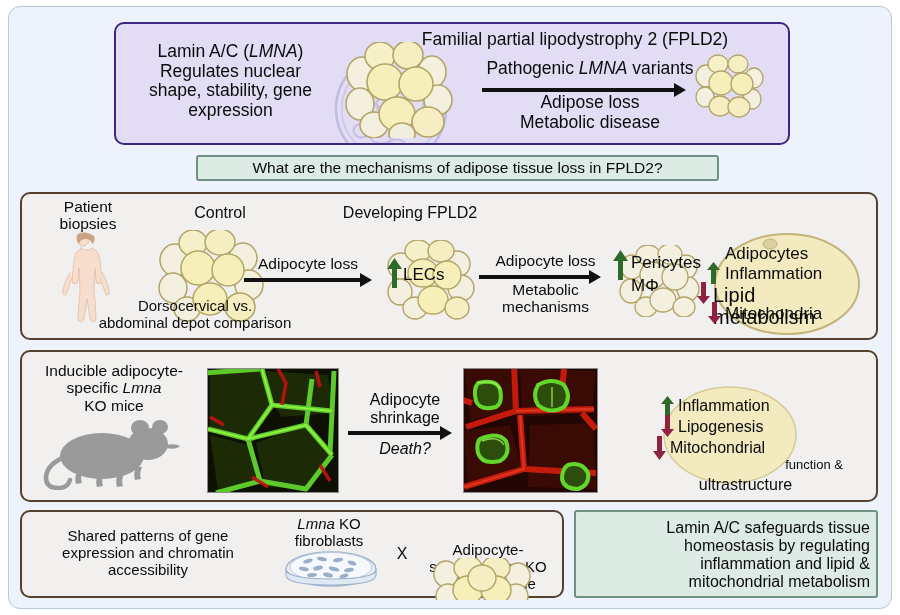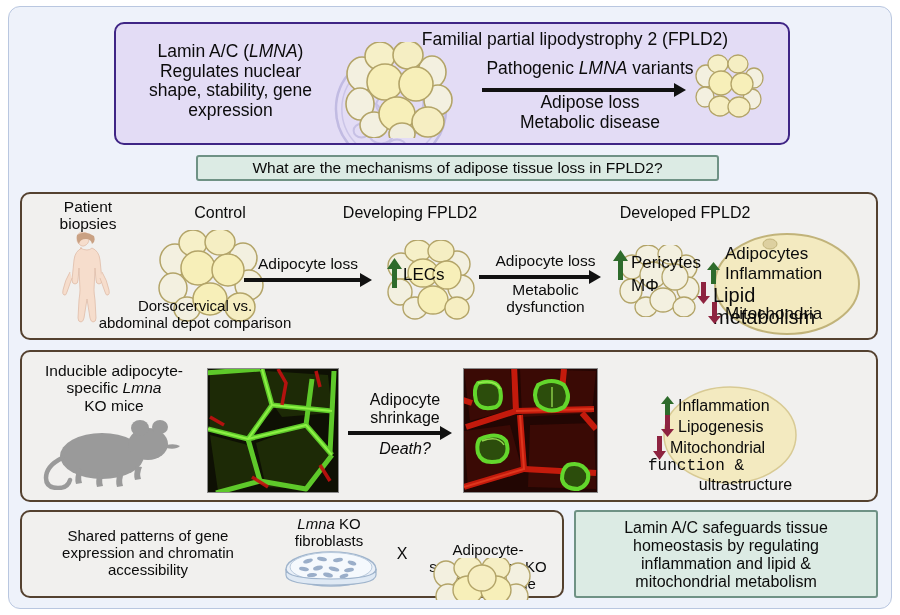--- a/index.html
+++ b/index.html
@@ -81,33 +81,33 @@
 
   
   #panel-mouse{left:20px;top:350px;width:858px;height:152px;}
   #lbl-mouse{left:24px;top:362px;width:180px;font-size:15.5px;}
   #lbl-shrinkage{left:350px;top:391px;width:110px;font-size:16px;}
   #lbl-death{left:350px;top:440px;width:110px;font-size:16px;}
   #lbl-koadipo{left:648px;top:375px;width:195px;font-size:16px;text-align:center;}
   #lbl-ko-infl{left:678px;top:397px;width:150px;font-size:16px;text-align:left;}
   #lbl-ko-lipo{left:678px;top:418px;width:150px;font-size:16px;text-align:left;}
   #lbl-ko-mito{left:670px;top:439px;width:165px;font-size:16px;text-align:left;}
-  #lbl-ko-func{left:648px;top:458px;width:195px;font-size:16px;text-align:left;font-family:Liberation Mono, monospace;}
+  #lbl-ko-func{left:648px;top:458px;width:195px;font-size:13px;text-align:right;}
   #lbl-ko-ultra{left:648px;top:476px;width:195px;font-size:16px;text-align:center;}
 
   
   #panel-shared{left:20px;top:510px;width:544px;height:88px;}
   #lbl-shared{left:32px;top:528px;width:232px;font-size:15px;}
   #lbl-fibro{left:274px;top:516px;width:110px;font-size:15px;}
   #lbl-x{left:390px;top:545px;width:24px;font-size:16px;}
   #lbl-adipotissue{left:418px;top:516px;width:140px;font-size:15px;margin-top:26px;}
 
   
   #panel-conclusion{left:574px;top:510px;width:304px;height:88px;}
-  #lbl-conclusion{left:582px;top:519px;width:288px;font-size:16px;}
+  #lbl-conclusion{left:582px;top:519px;width:288px;font-size:16px;text-align:right;}
 
   
   .micro{position:absolute;border:1px solid #8a8a8a;overflow:hidden;}
   #micro1{left:207px;top:368px;width:130px;height:123px;background:#130b03;}
   #micro2{left:463px;top:368px;width:133px;height:123px;background:#1a0502;}
 
   
   .bk-arrow{position:absolute;height:4px;background:#111;}
   .bk-head{position:absolute;width:0;height:0;border-top:7px solid transparent;border-bottom:7px solid transparent;border-left:12px solid #111;}
 
@@ -211,21 +211,20 @@
       <path d="M24 14 q-5 -2 -5 -7 q0 -7 6 -7 q6 0 6 7 q0 5 -5 7 z"></path>
       <path d="M22 16 q8 4 12 0 q7 3 8 12 l2 20 q0 4 -3 4 q-3 0 -3 -4 l-1 -12 l-1 22 q0 3 1 10 l1 18 q0 4 -3 4 q-2 0 -3 -4 l-3 -19 l-3 19 q-1 4 -3 4 q-3 0 -3 -4 l1 -18 q1 -7 1 -10 l-1 -22 l-1 12 q0 4 -3 4 q-3 0 -3 -4 l2 -20 q1 -9 8 -12 z"></path>
     </g>
     <path d="M12 40 q-5 8 -7 18 q-1 4 1 5 q2 1 3 -3 l5 -14" fill="#f6ddcc" stroke="#e0bda8" stroke-width="0.8"></path>
     <path d="M44 40 q5 8 7 18 q1 4 -1 5 q-2 1 -3 -3 l-5 -14" fill="#f6ddcc" stroke="#e0bda8" stroke-width="0.8"></path>
     <path d="M19 3 q8 -5 17 1 q2 6 -2 8 q-1 -5 -6 -5 q-6 0 -7 5 q-3 -3 -2 -9z" fill="#c9a183"></path>
   </svg>
 
   <div class="txt" id="lbl-control">Control</div>
   <div class="txt" id="lbl-developing">Developing FPLD2</div>
-  <div class="txt" id="lbl-developed">Developed FPLD2</div>
 
   <svg style="position:absolute;left:155px;top:230px;width:112px;height:92px;" viewBox="0 0 112 92">
     <g fill="#f7f2d2" stroke="#b3a468" stroke-width="1.5">
       <ellipse cx="20" cy="30" rx="15" ry="16" fill="#f3f0e0"></ellipse>
       <ellipse cx="18" cy="58" rx="14" ry="15" fill="#f3f0e0"></ellipse>
       <ellipse cx="32" cy="79" rx="13" ry="12" fill="#f3f0e0"></ellipse>
       <ellipse cx="88" cy="28" rx="14" ry="15" fill="#f3f0e0"></ellipse>
       <ellipse cx="94" cy="55" rx="14" ry="15" fill="#f3f0e0"></ellipse>
       <ellipse cx="38" cy="13" rx="14" ry="13" fill="#f6f0c8"></ellipse>
       <ellipse cx="65" cy="12" rx="15" ry="13" fill="#f5eec3"></ellipse>
@@ -263,21 +262,21 @@
   <svg class="updn" style="left:386px;top:258px;width:17px;height:30px;" viewBox="0 0 17 30">
     <path d="M8.5 0 L16 11 L11 11 L11 30 L6 30 L6 11 L1 11 Z" fill="#2e6b2b"></path>
   </svg>
   <div class="txt" id="lbl-lecs">LECs</div>
 
   <div class="txt" id="lbl-arrow2-top">Adipocyte loss</div>
   <div class="bk-arrow" style="left:479px;top:275px;width:112px;"></div>
   <div class="bk-head" style="left:589px;top:270px;"></div>
   <div class="txt" id="lbl-arrow2-bot">
     <span>Metabolic</span><br>
-    <span>dysfunction</span>
+    <span>mechanisms</span>
   </div>
 
   <svg style="position:absolute;left:618px;top:245px;width:84px;height:72px;" viewBox="0 0 84 72">
     <g fill="#f3f0e0" stroke="#b3a468" stroke-width="1.3">
       <ellipse cx="14" cy="22" rx="11" ry="12"></ellipse>
       <ellipse cx="13" cy="46" rx="11" ry="12"></ellipse>
       <ellipse cx="28" cy="62" rx="11" ry="10"></ellipse>
       <ellipse cx="68" cy="22" rx="11" ry="12"></ellipse>
       <ellipse cx="70" cy="44" rx="11" ry="12"></ellipse>
       <ellipse cx="30" cy="10" rx="12" ry="10"></ellipse>

